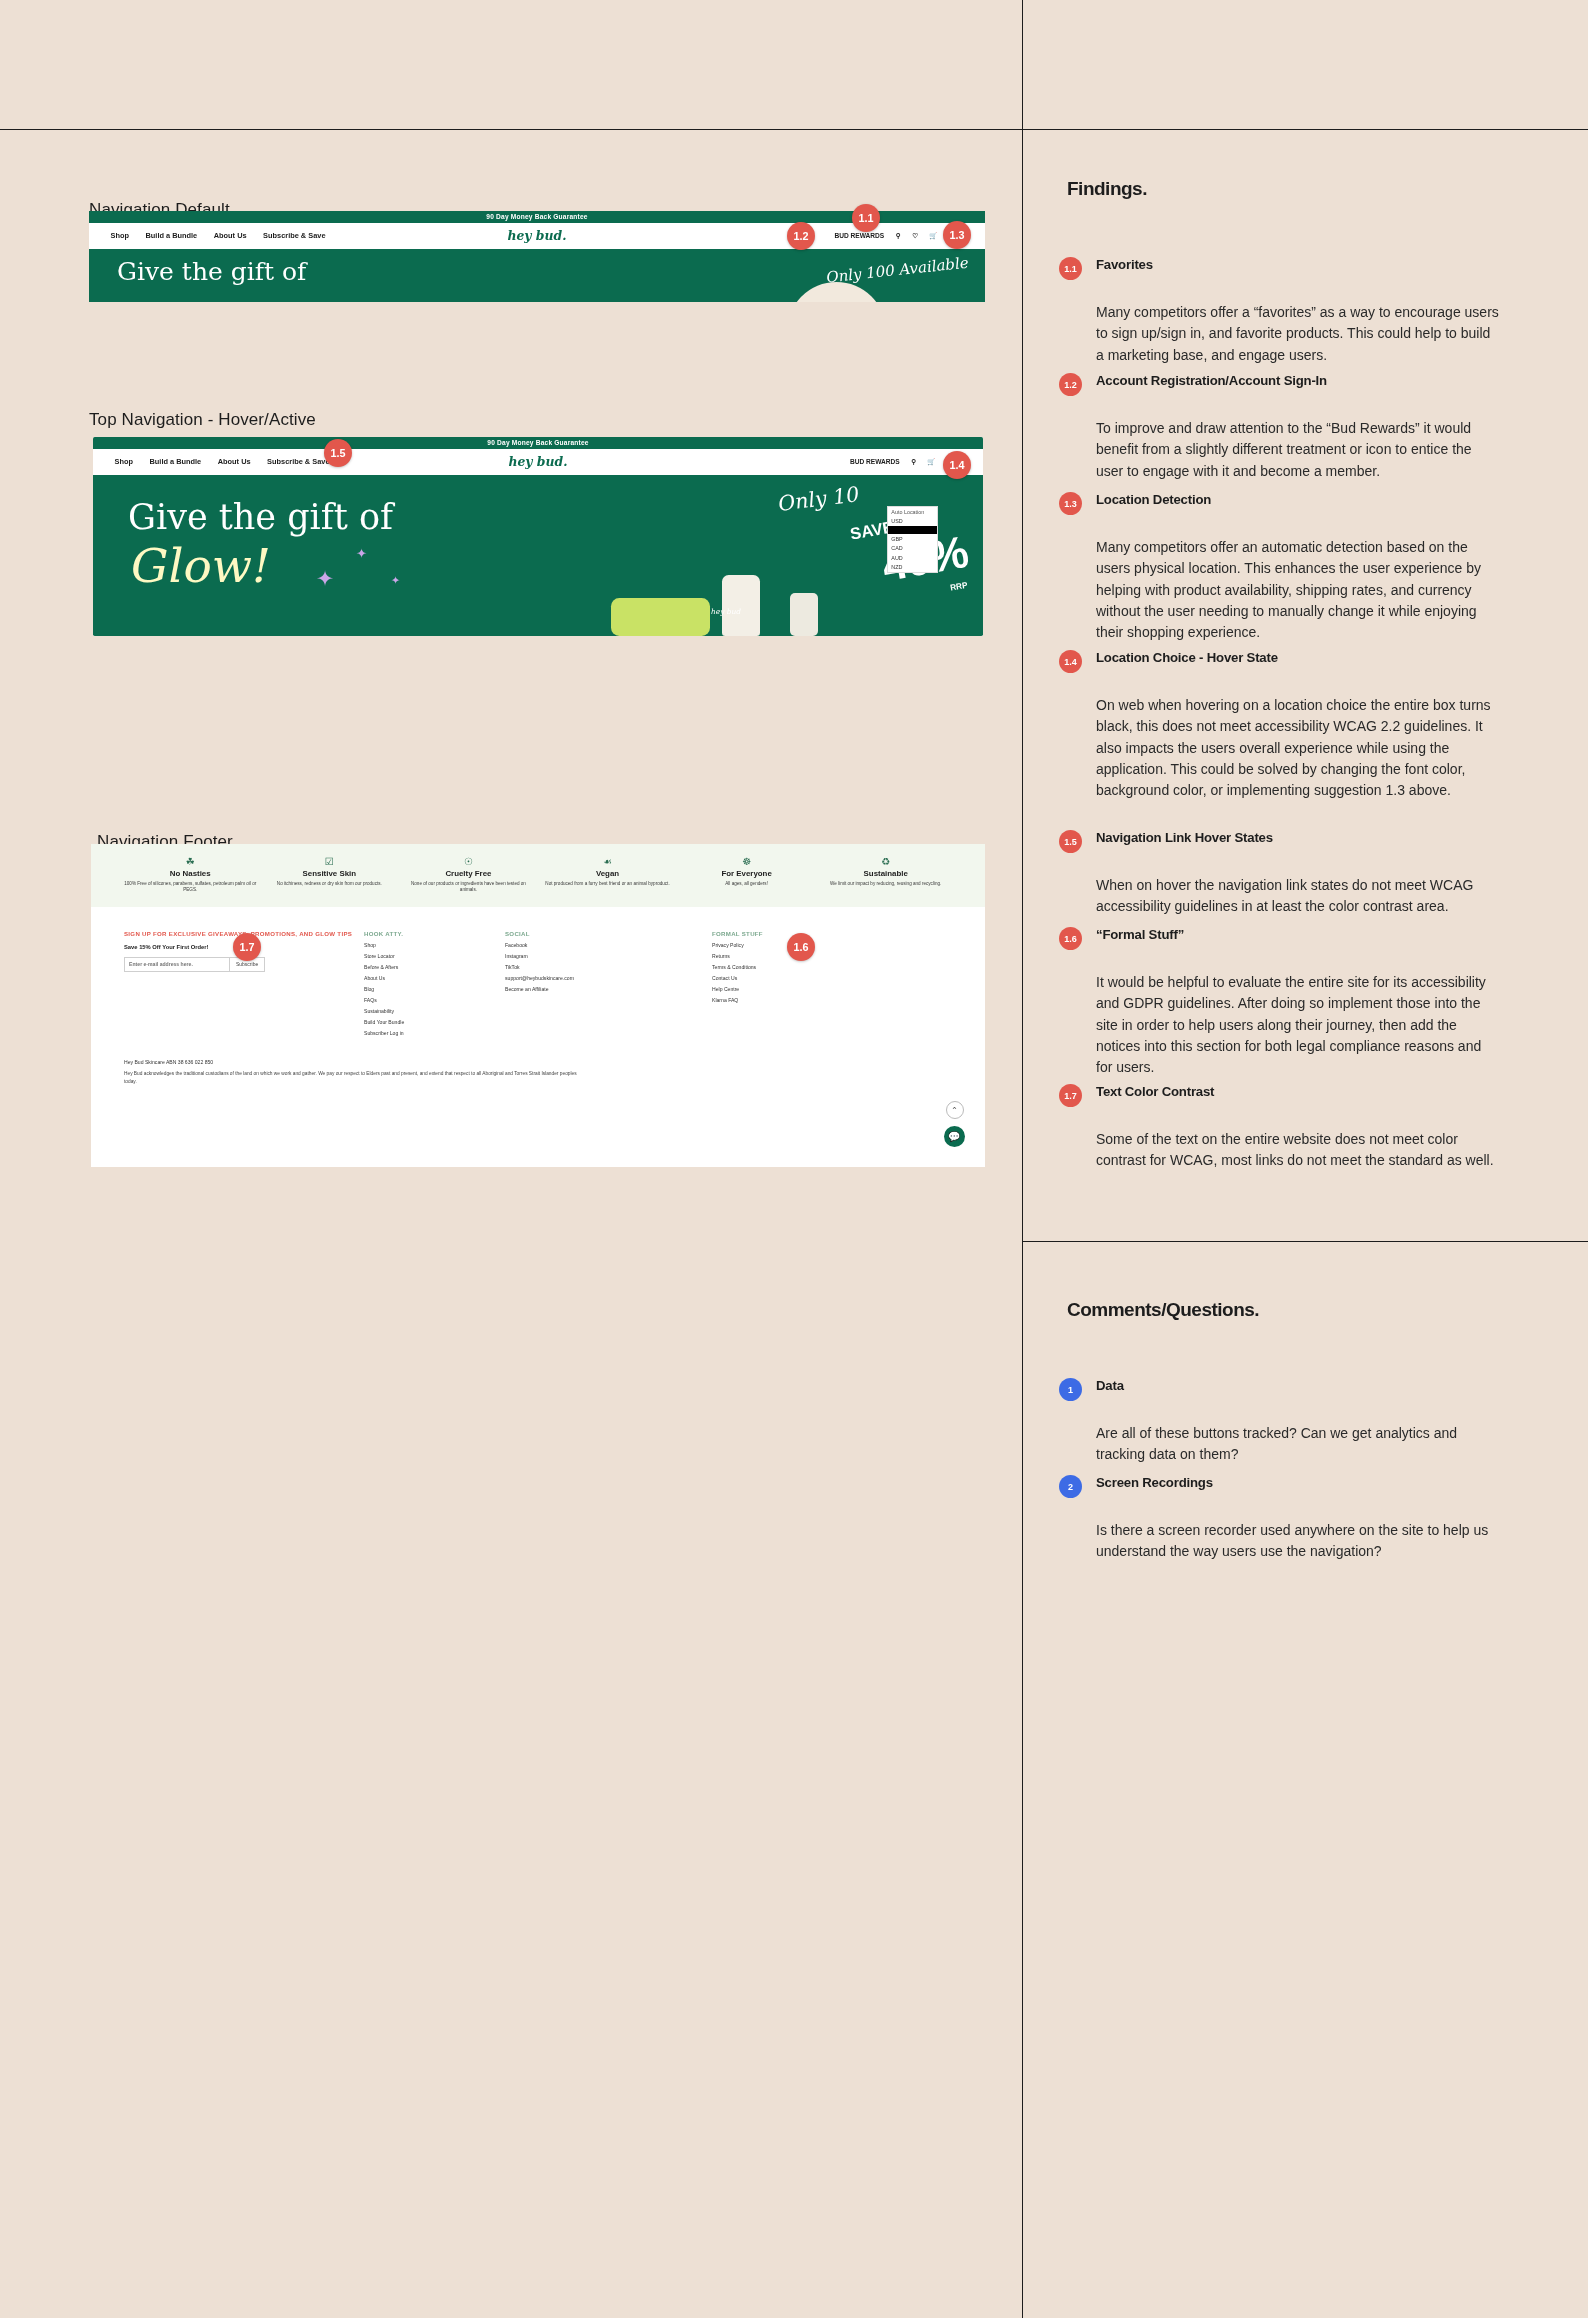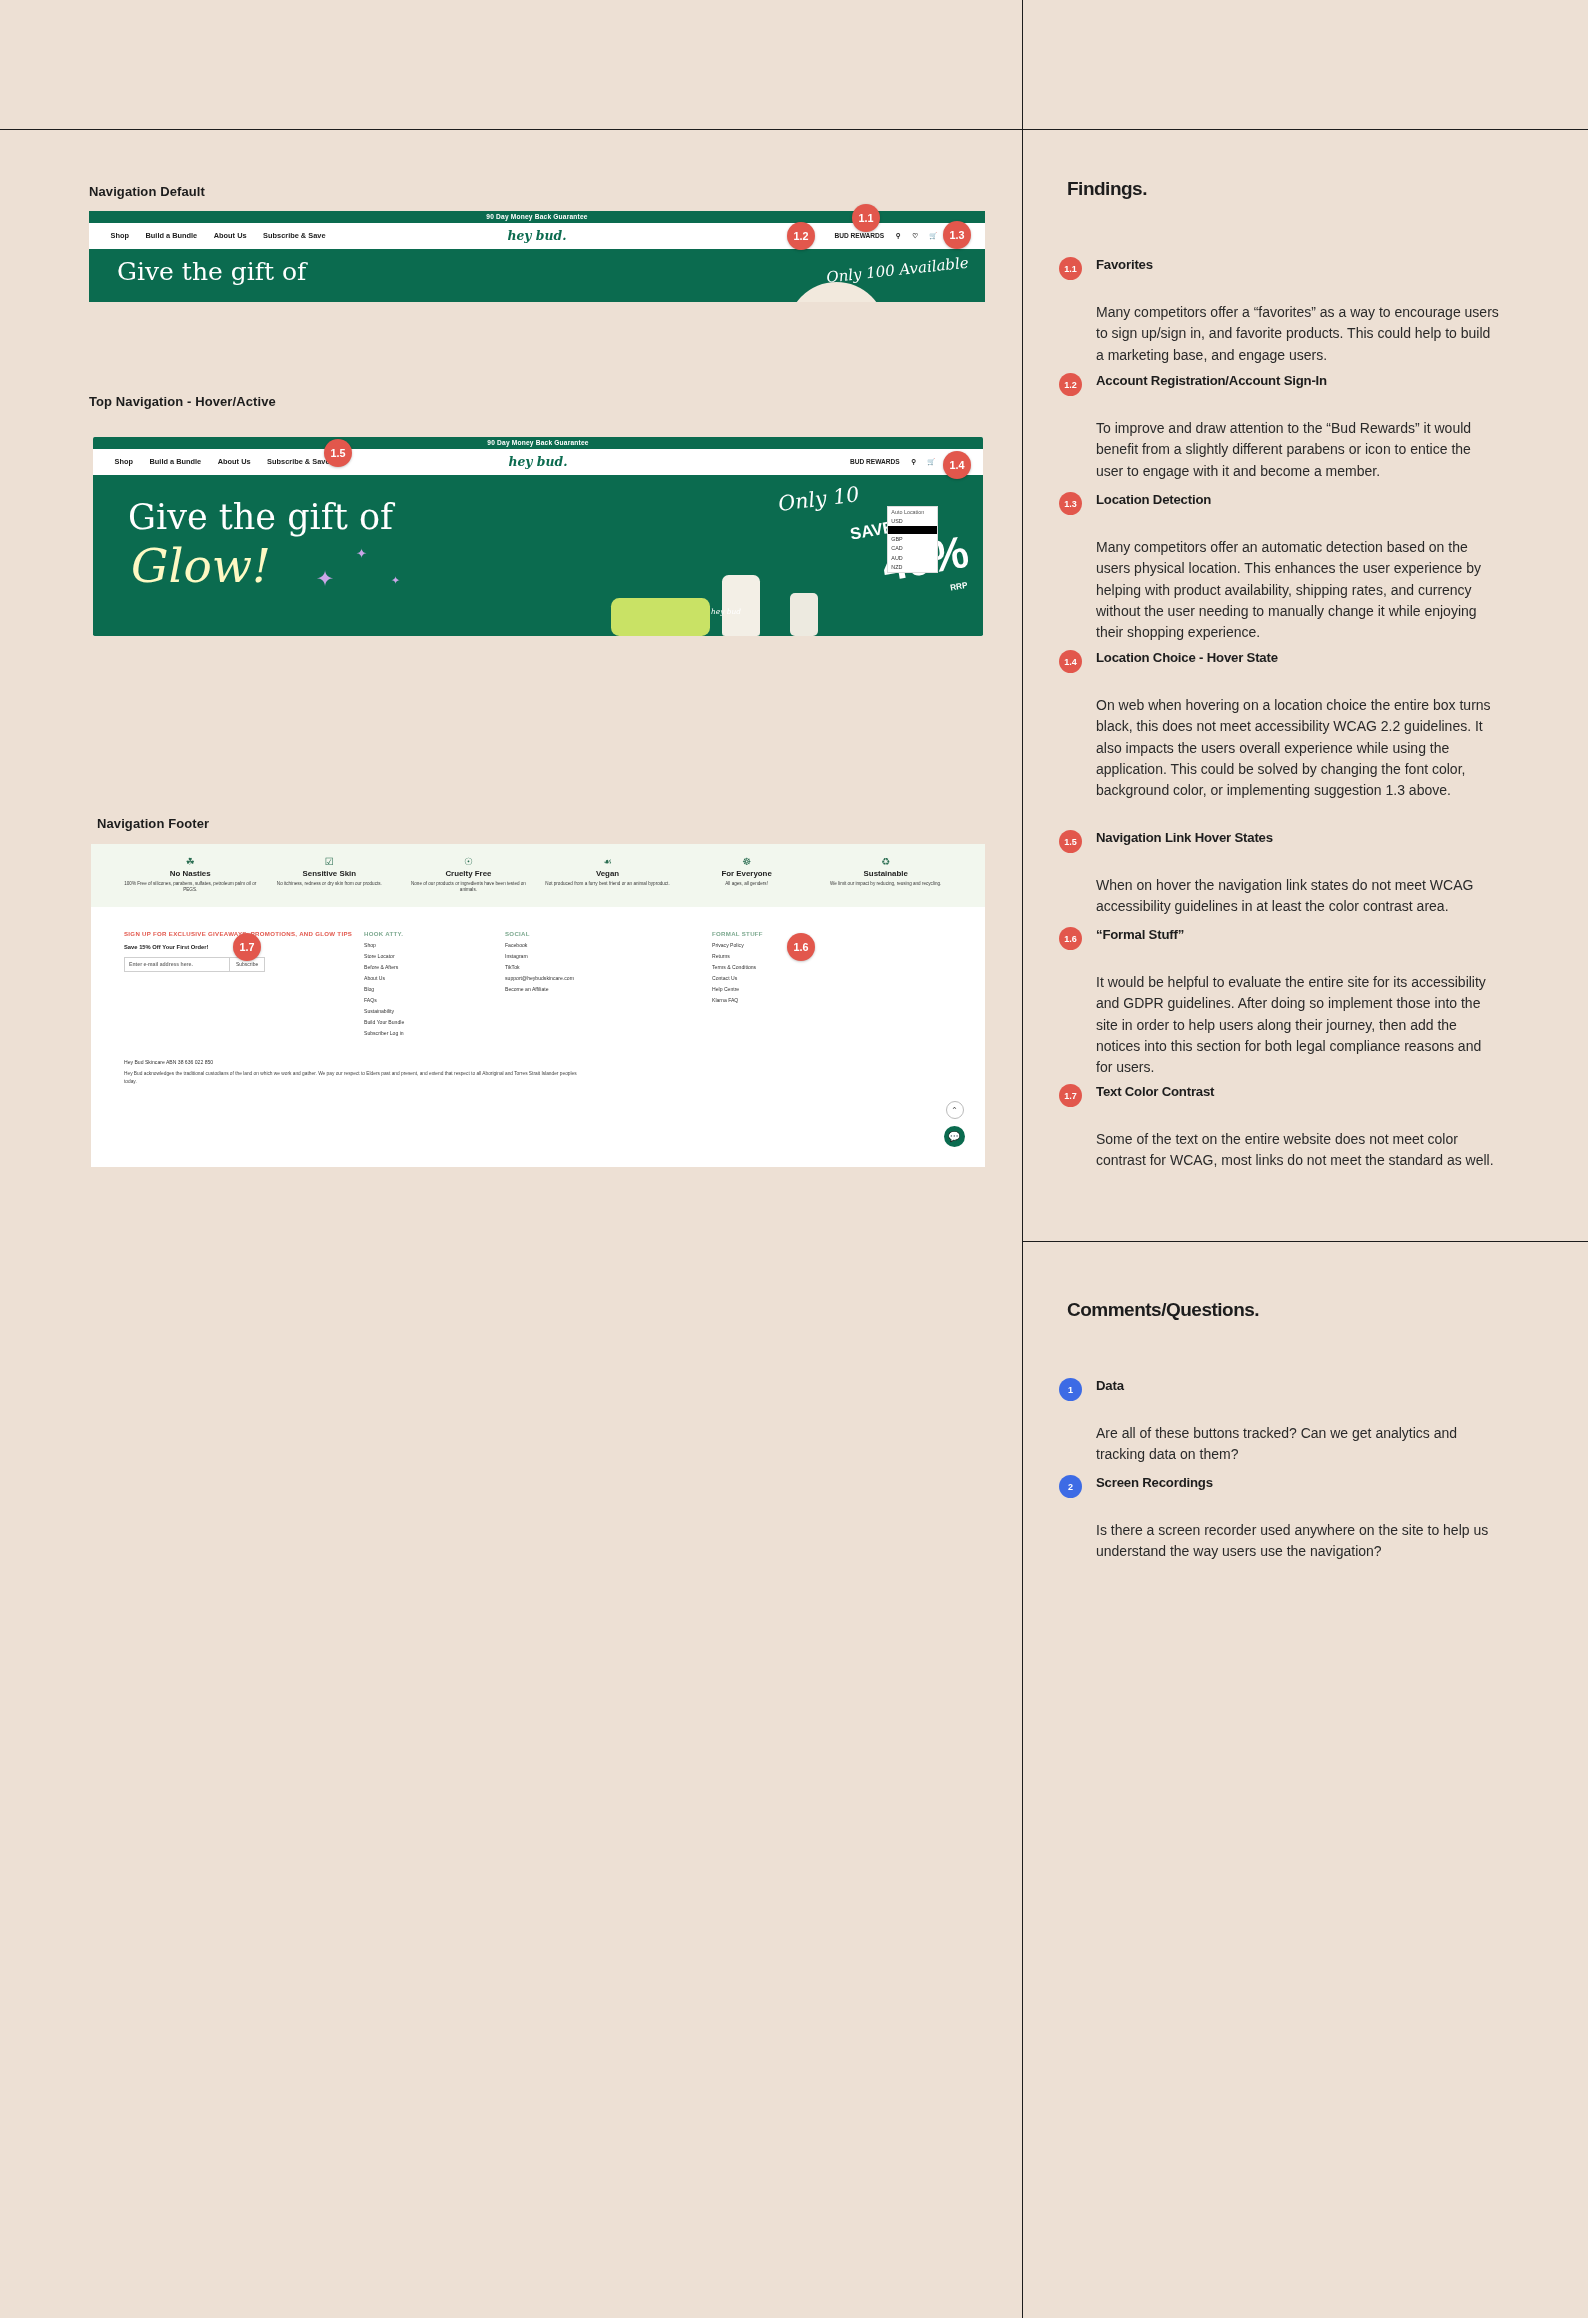--- a/index.html
+++ b/index.html
@@ -58,23 +58,24 @@
     font-size: 36px;
     font-weight: 700;
     letter-spacing: -1px;
     line-height: 1;
   }
   .header-title .dot { color: #E2574C; }
 
   
   .block-label {
     position: absolute;
-    font-size: 13px;
-    font-weight: 700;
+    font-size: 17px;
+    font-weight: 400;
     letter-spacing: 0.1px;
+    margin-top: 16px;
   }
 
   .shot {
     position: absolute;
     background: #fff;
     overflow: hidden;
   }
 
   
   .pin {
@@ -454,21 +455,21 @@
 
   <div class="note" style="top:257px;">
     <div class="note-pin">1.1</div>
     <h3>Favorites</h3>
     <p>Many competitors offer a “favorites” as a way to encourage users to sign up/sign in, and favorite products. This could help to build a marketing base, and engage users.</p>
   </div>
 
   <div class="note" style="top:373px;">
     <div class="note-pin">1.2</div>
     <h3>Account Registration/Account Sign-In</h3>
-    <p>To improve and draw attention to the “Bud Rewards” it would benefit from a slightly different parabens or icon to entice the user to engage with it and become a member.</p>
+    <p>To improve and draw attention to the “Bud Rewards” it would benefit from a slightly different treatment or icon to entice the user to engage with it and become a member.</p>
   </div>
 
   <div class="note" style="top:492px;">
     <div class="note-pin">1.3</div>
     <h3>Location Detection</h3>
     <p>Many competitors offer an automatic detection based on the users physical location. This enhances the user experience by helping with product availability, shipping rates, and currency without the user needing to manually change it while enjoying their shopping experience.</p>
   </div>
 
   <div class="note" style="top:650px;">
     <div class="note-pin">1.4</div>

